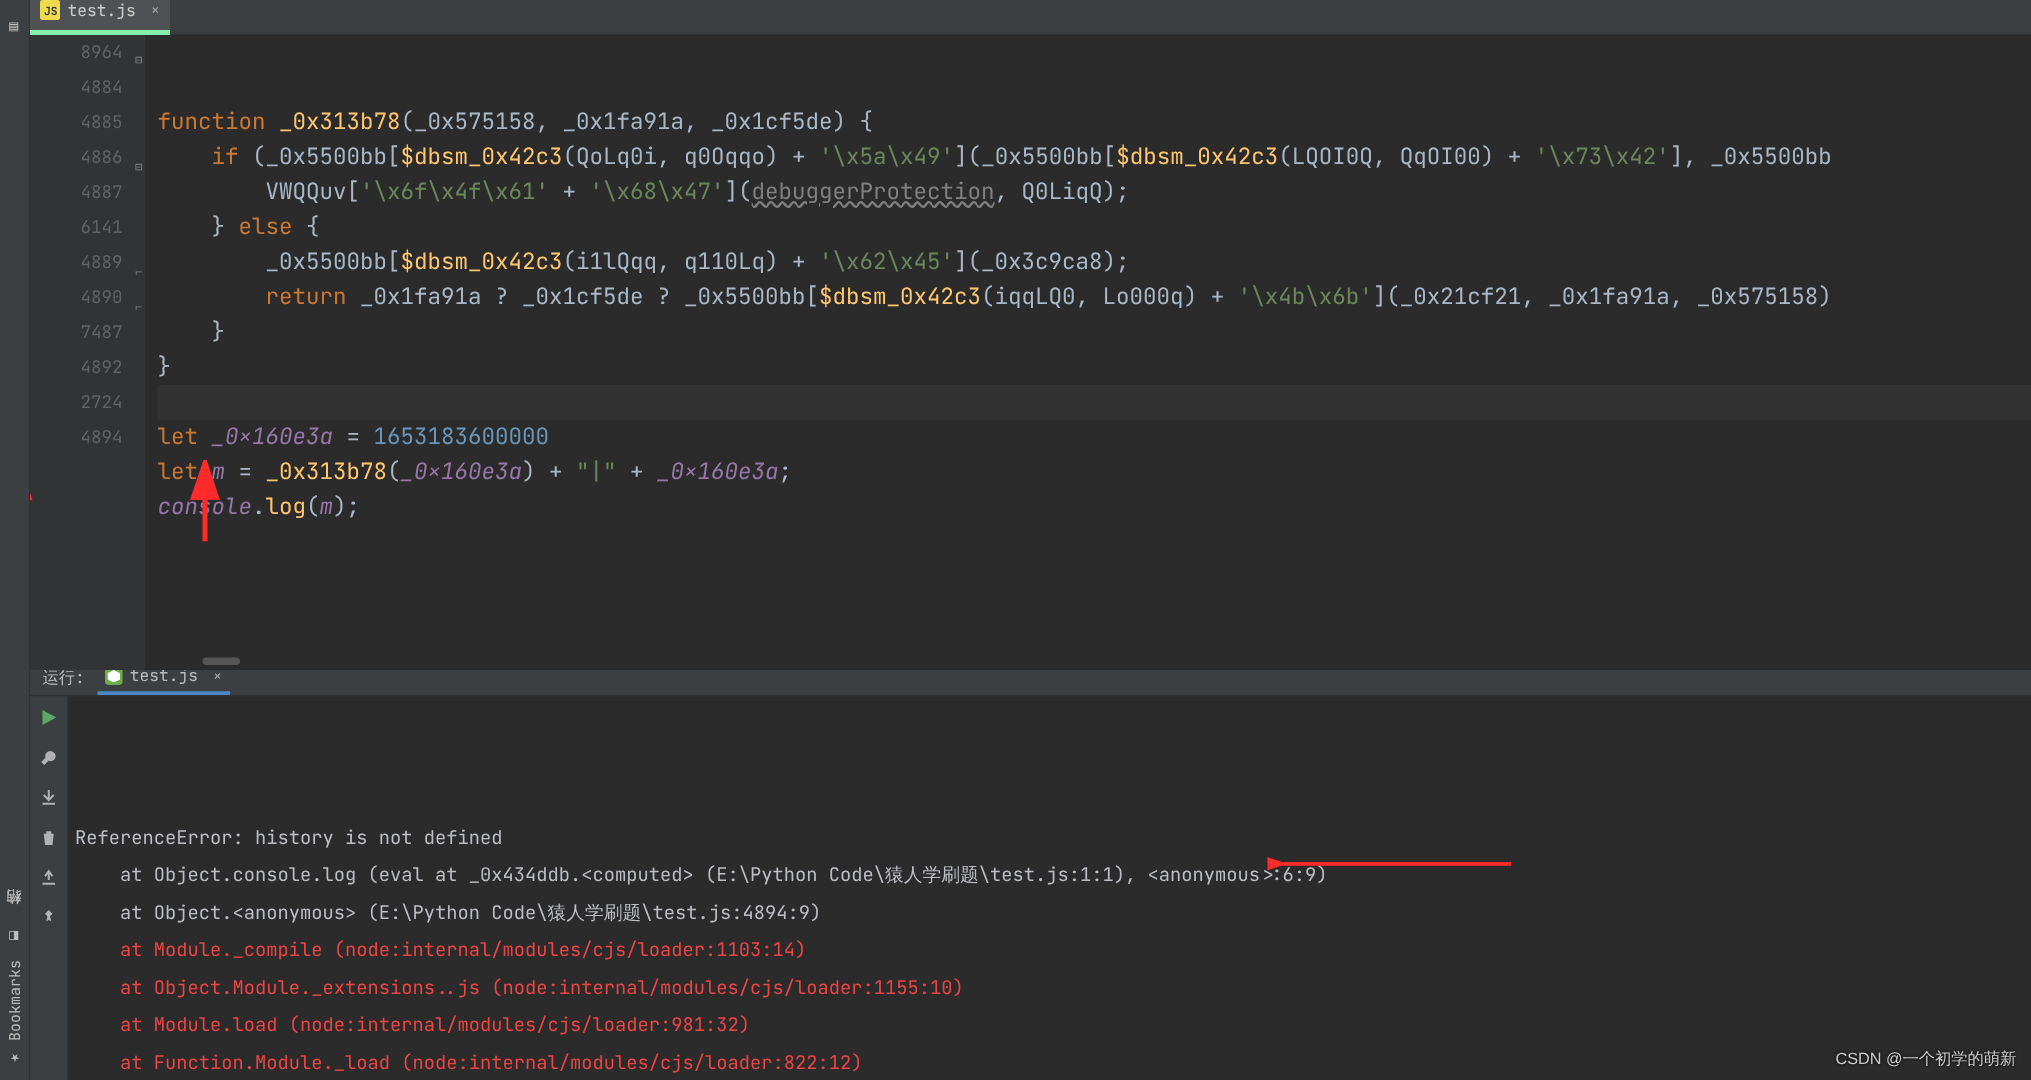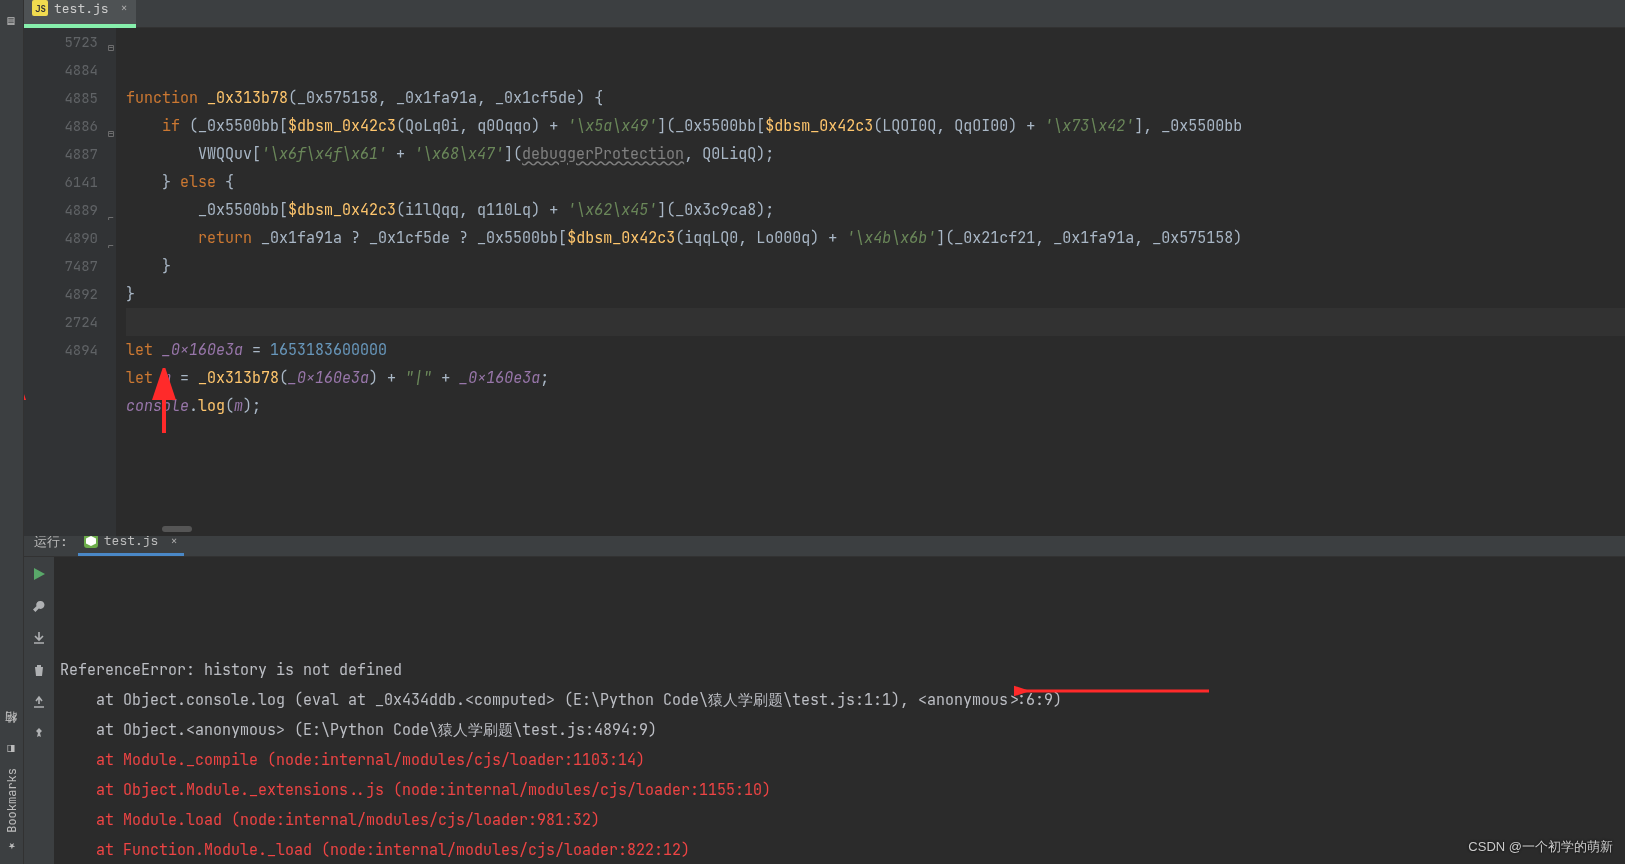--- a/index.html
+++ b/index.html
@@ -91,32 +91,32 @@
   .fold-mark {
     position: absolute;
     width: 10px; height: 10px;
     left: 2px;
     color: #808080;
     font-size: 10px;
   }
   .code {
     flex: 1;
     line-height: 28px;
-    font-size: 15px;
+    font-size: 18px;
     white-space: pre;
     padding-left: 10px;
     position: relative;
   }
   .code-line { height: 28px; }
   .code-line.current { background: #323232; }
   
   .kw { color: #cc7832; }
   .fn { color: #ffc66d; }
   .param { color: #a9b7c6; }
-  .str { color: #6a8759; font-style: italic; }
+  .str { color: #6a8759; }
   .num { color: #6897bb; }
   .id { color: #a9b7c6; }
   .td { color: #808080; text-decoration: underline wavy #808080; }
   .it { font-style: italic; }
   .purple { color: #9876aa; }
   
   .arrow {
     position: absolute;
     pointer-events: none;
   }
@@ -228,21 +228,21 @@
   </div>
 
   <div class="editor">
     <div class="gutter" id="gutter">
       <div class="fold-col">
         <span class="fold-mark" style="top:6px">⊟</span>
         <span class="fold-mark" style="top:92px">⊟</span>
         <span class="fold-mark" style="top:176px">⌐</span>
         <span class="fold-mark" style="top:204px">⌐</span>
       </div>
-    <div class="ln">5723</div>
+    <div class="ln">8964</div>
         <div class="ln">4884</div>
         <div class="ln">4885</div>
         <div class="ln">4886</div>
         <div class="ln">4887</div>
         <div class="ln">6141</div>
         <div class="ln">4889</div>
         <div class="ln">4890</div>
         <div class="ln">7487</div>
         <div class="ln">4892</div>
         <div class="ln">2724</div>

